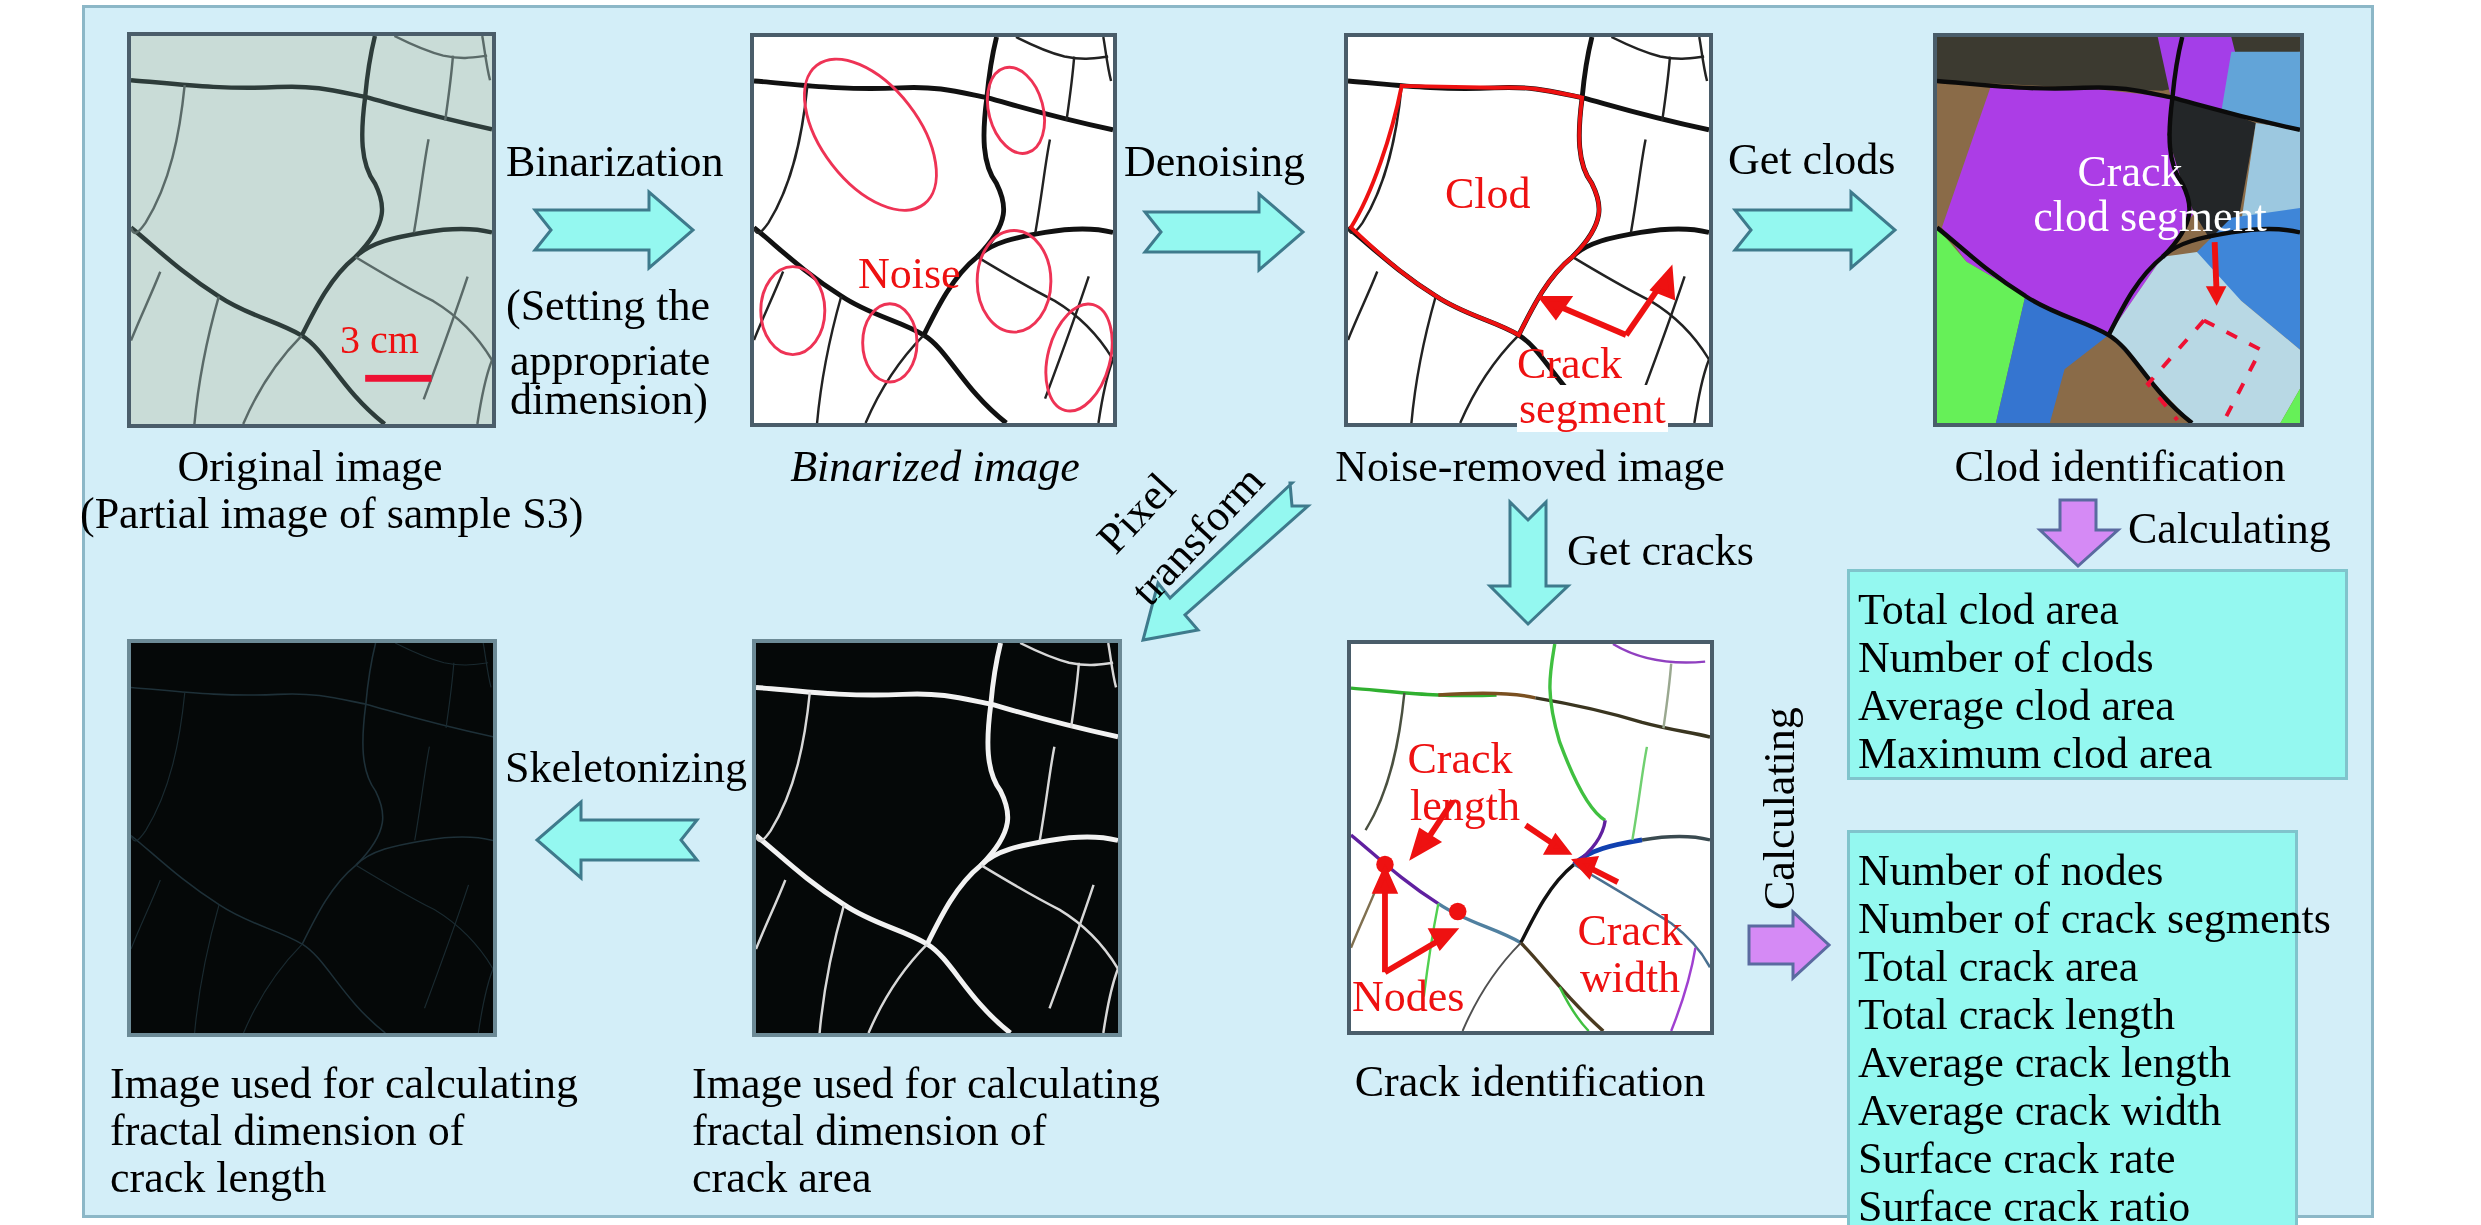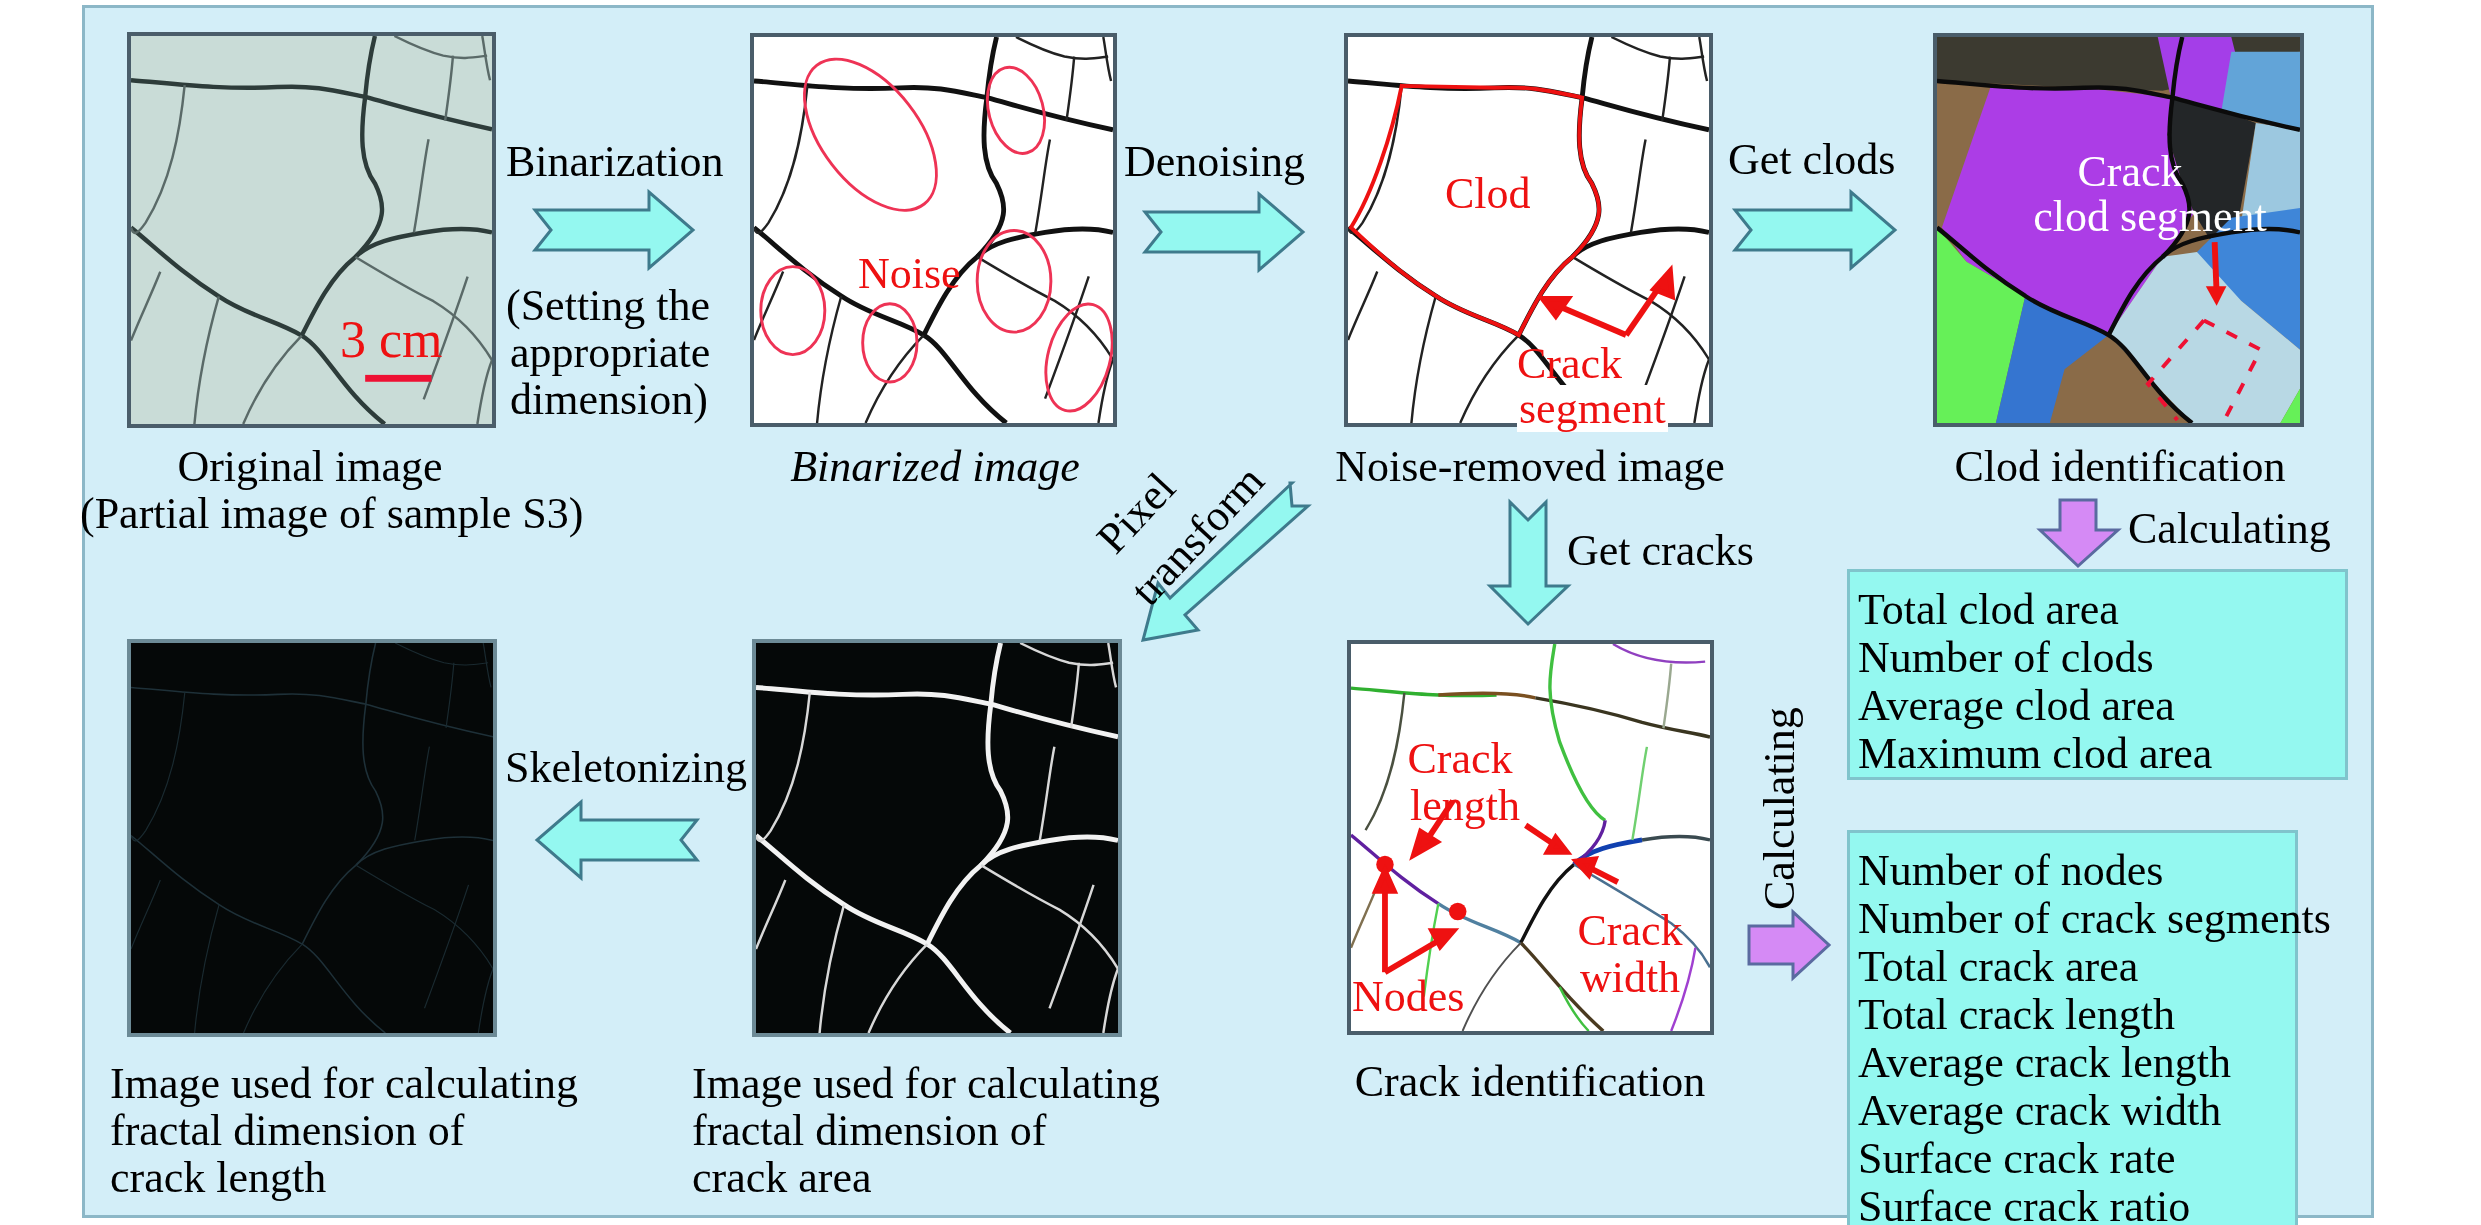--- a/index.html
+++ b/index.html
@@ -51,32 +51,32 @@
 </svg>
 
 <div class="img-box" style="left:127px; top:32px; width:369px; height:396px; border-color:#4a5d6a;">
   <svg viewBox="0 0 370 395" preserveAspectRatio="none">
     <rect width="370" height="395" fill="#c9dcd7"></rect>
     <use href="#net-major" fill="none" stroke="#2d3c3a" stroke-width="4.5"></use>
     <use href="#net-minor" fill="none" stroke="#5a6a68" stroke-width="2.5"></use>
     <rect x="240" y="345" width="68" height="7" fill="#ee1133"></rect>
   </svg>
 </div>
-<div class="lbl red" style="left:340px; top:316px; font-size:52px;">3 cm</div>
+<div class="lbl red" style="left:340px; top:316px; font-size:40px;">3 cm</div>
 <div class="lbl center" style="left:100px; top:443px; width:420px;">Original image</div>
 <div class="lbl center" style="left:80px; top:490px; width:460px;">(Partial image of sample S3)</div>
 
 <div class="lbl" style="left:506px; top:138px;">Binarization</div>
 <div class="abs arrow" style="left:533px; top:190px;">
   <svg width="164" height="80">
       <path d="M2,20 L116,20 L116,2 L160,40 L116,78 L116,60 L2,60 L18,40 Z" fill="#94f8f0" stroke="#3e7a8c" stroke-width="3"></path>
     </svg>
 </div>
 <div class="lbl" style="left:506px; top:282px;">(Setting the</div>
-<div class="lbl" style="left:510px; top:329px;">appropriate</div>
+<div class="lbl" style="left:510px; top:337px;">appropriate</div>
 <div class="lbl" style="left:510px; top:376px;">dimension)</div>
 
 <div class="img-box" style="left:750px; top:33px; width:367px; height:394px;">
   <svg viewBox="0 0 370 395" preserveAspectRatio="none">
     <rect width="370" height="395" fill="#ffffff"></rect>
     <use href="#net-major" fill="none" stroke="#111" stroke-width="5"></use>
     <use href="#net-minor" fill="none" stroke="#222" stroke-width="2.5"></use>
     <g fill="none" stroke="#ee3355" stroke-width="3">
       <ellipse cx="120" cy="100" rx="50" ry="90" transform="rotate(-38 120 100)"></ellipse>
       <ellipse cx="270" cy="75" rx="28" ry="45" transform="rotate(-15 270 75)"></ellipse>

